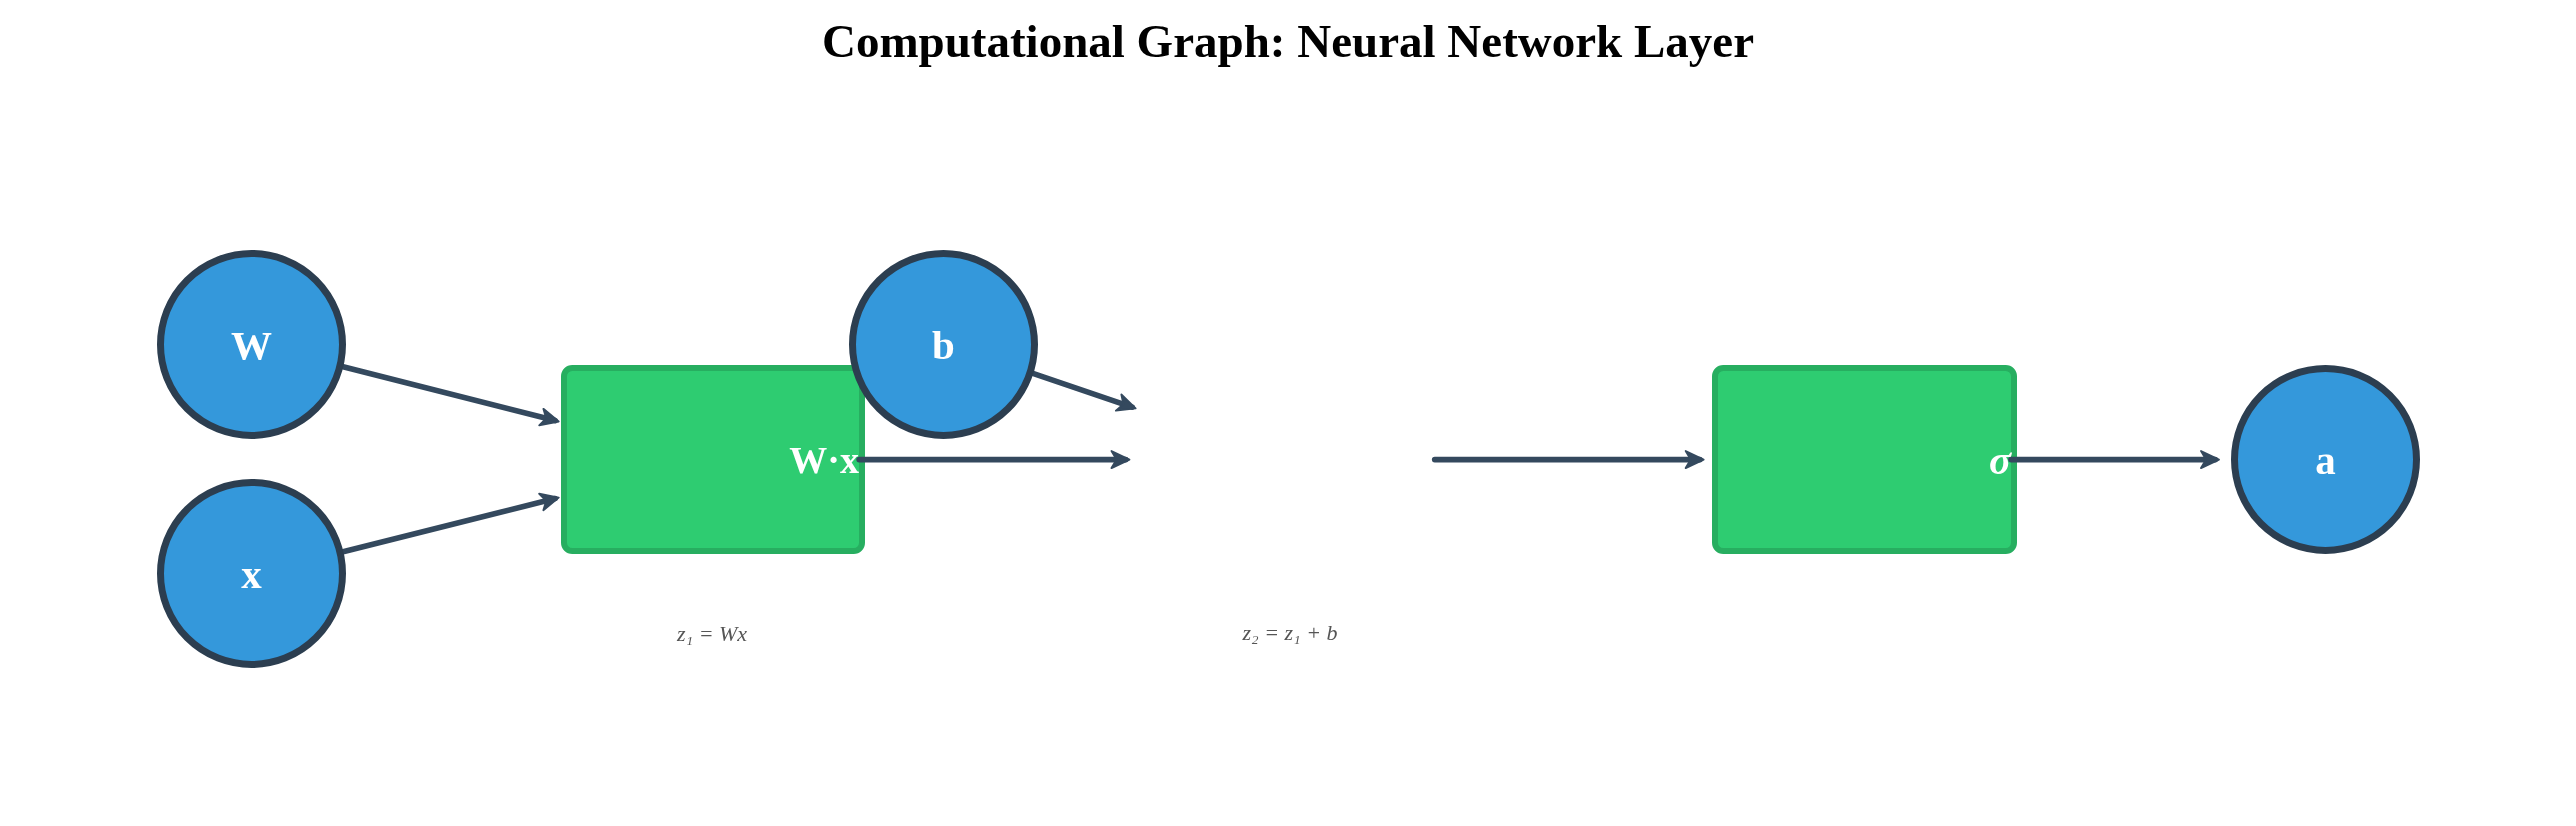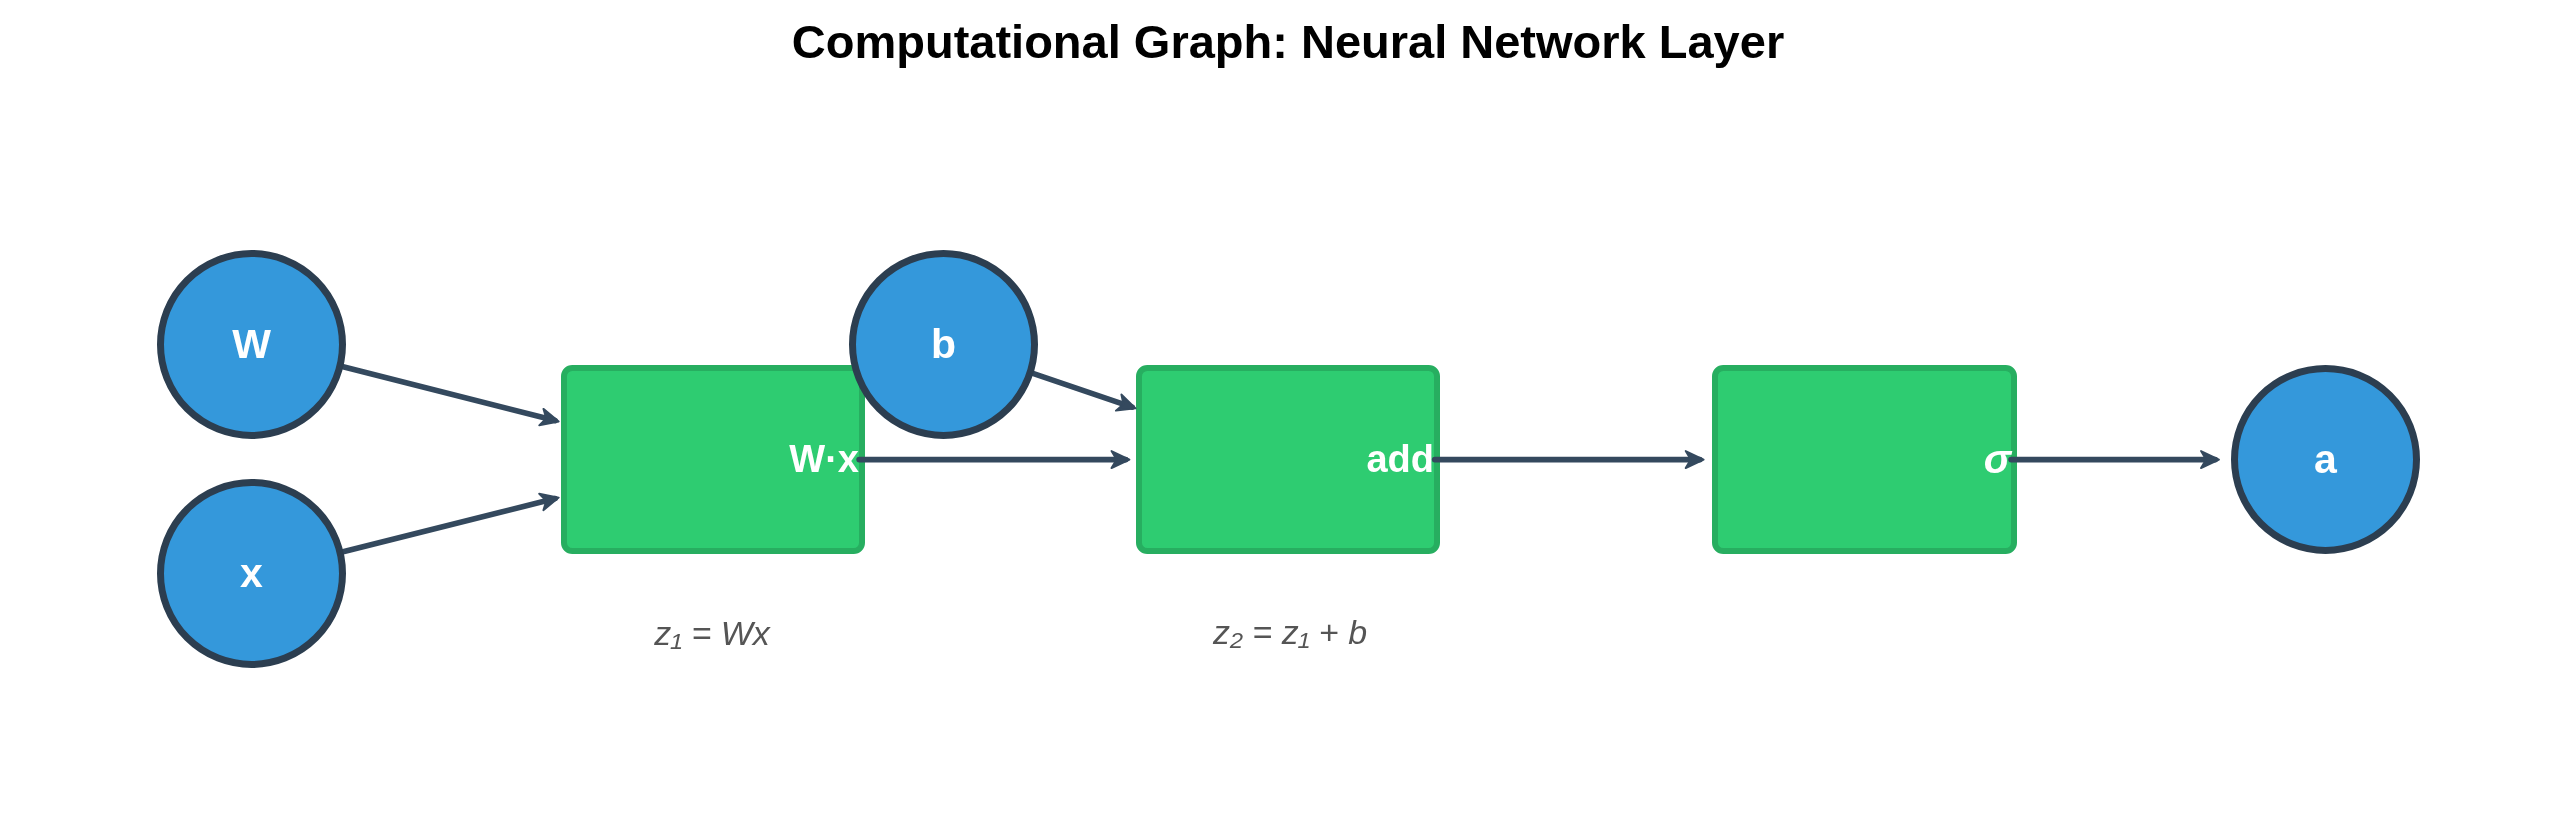--- a/index.html
+++ b/index.html
@@ -1,21 +1,21 @@
 <!DOCTYPE html>
 <html style="--node_fill: #3498db; --node_border: #2c3e50; --op_fill: #2ecc71; --op_border: #27ae60; --edge: #34495e; --formula: #555555;font-size:11.3px"><head>
 <meta charset="utf-8">
 <style>
   html,body{margin:0;padding:0;background:#ffffff;}
   .canvas{
     position:relative;
     width:2576px;height:827px;
     background:#ffffff;
     overflow:hidden;
-    font-family:Liberation Sans, sans-serif;
+    font-family:Liberation Serif, serif;
   }
   .title{
     position:absolute;
     left:0;top:14px;width:100%;
     text-align:center;
     font-size:47px;
     font-weight:bold;
     color:#000000;
     letter-spacing:0px;
   }
@@ -45,21 +45,21 @@
     display:flex;align-items:center;justify-content:center;
     color:#ffffff;
     font-size:41px;
     font-weight:bold;
   }
   .formula{
     position:absolute;
     z-index:1;
     transform:translateX(-50%);
     font-style:italic;
-    font-size:34px;
+    font-size:22px;
     line-height:37px;
     color:var(--formula,#555555);
     white-space:nowrap;
   }
   .edge-line{
     stroke:var(--edge,#34495e);
     stroke-width:8;
     stroke-linecap:round;
     fill:none;
   }
@@ -82,23 +82,20 @@
     <line class="edge-line" x1="484" y1="778" x2="783" y2="703" marker-end="url(#ah)"></line>
     <line class="edge-line" x1="1456" y1="526" x2="1597" y2="574" marker-end="url(#ah)"></line>
     <line class="edge-line" x1="1212" y1="648" x2="1588" y2="648" marker-end="url(#ah)"></line>
     <line class="edge-line" x1="2024" y1="648" x2="2398" y2="648" marker-end="url(#ah)"></line>
     <line class="edge-line" x1="2837" y1="648" x2="3125" y2="648" marker-end="url(#ah)"></line>
   </svg>
 
   <div class="op-box" style="left:561px;top:365px;width:304px;height:189px;">
     <span class="op-label">W·x</span>
   </div>
-  <div class="op-box" style="left:1136px;top:365px;width:304px;height:189px;">
-    <span class="op-label">add</span>
-  </div>
   <div class="op-box italic" style="left:1712px;top:365px;width:305px;height:189px;">
     <span class="op-label">σ</span>
   </div>
 
   <div class="circle-node" style="left:157px;top:250px;">
     <span>W</span>
   </div>
   <div class="circle-node" style="left:157px;top:479px;">
     <span>x</span>
   </div>

